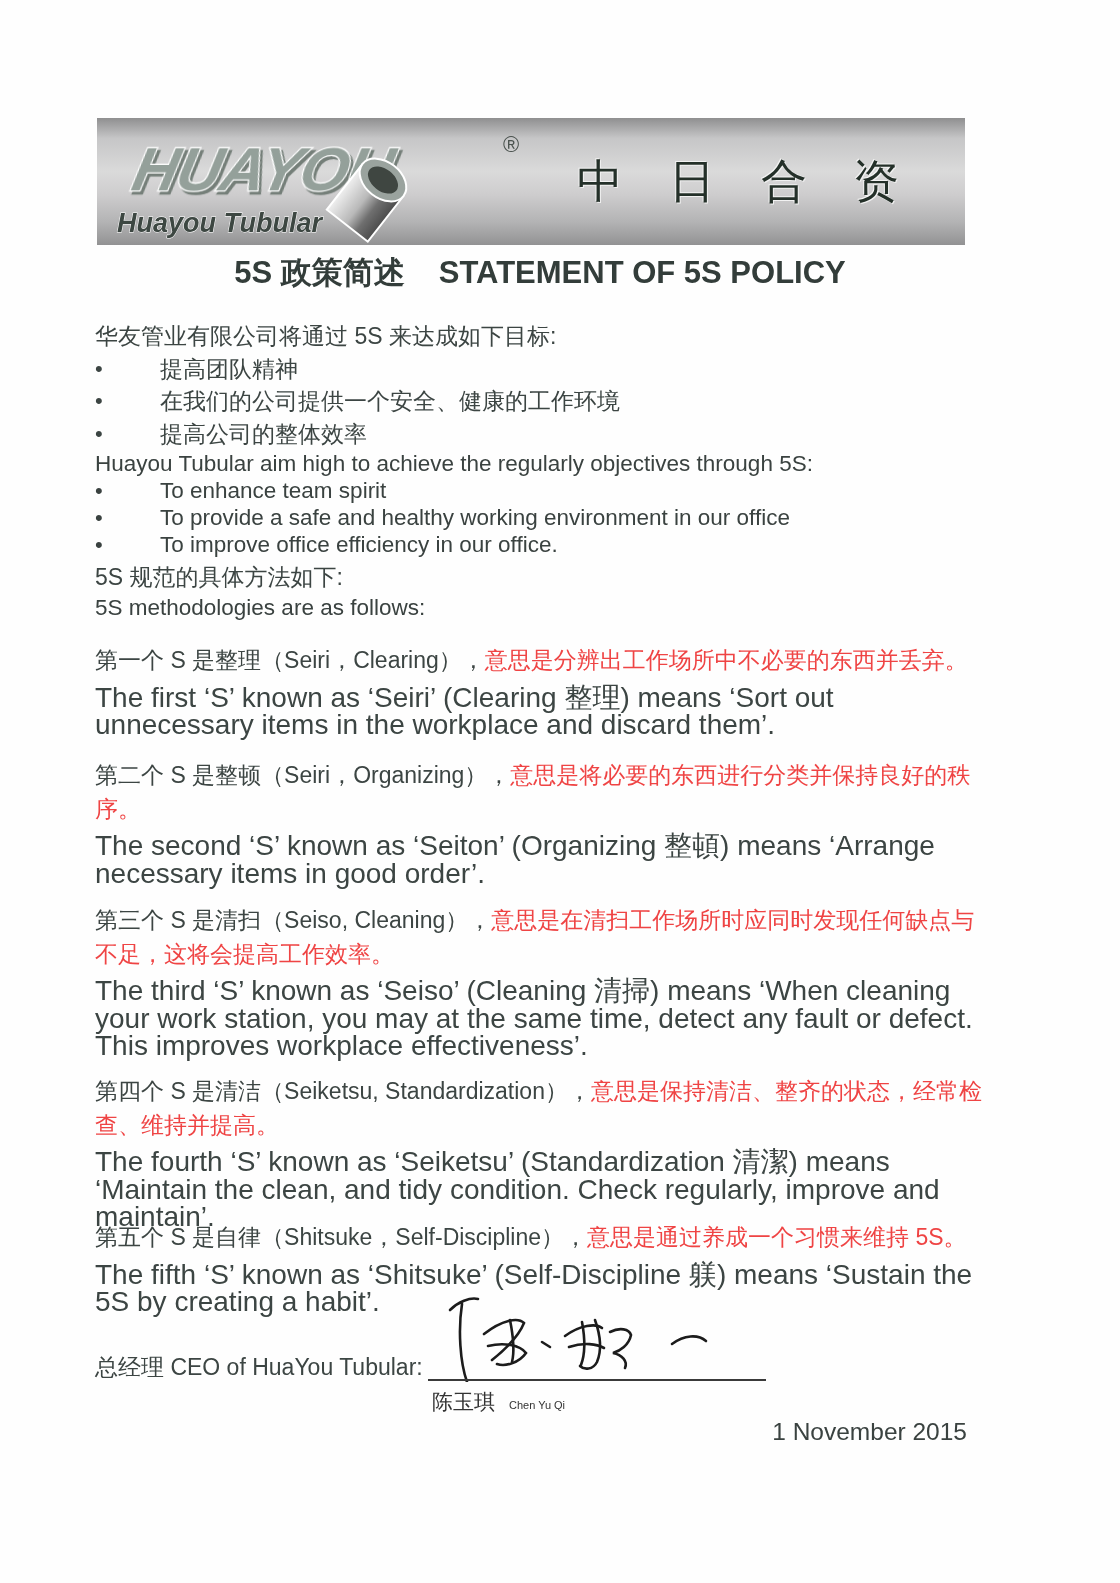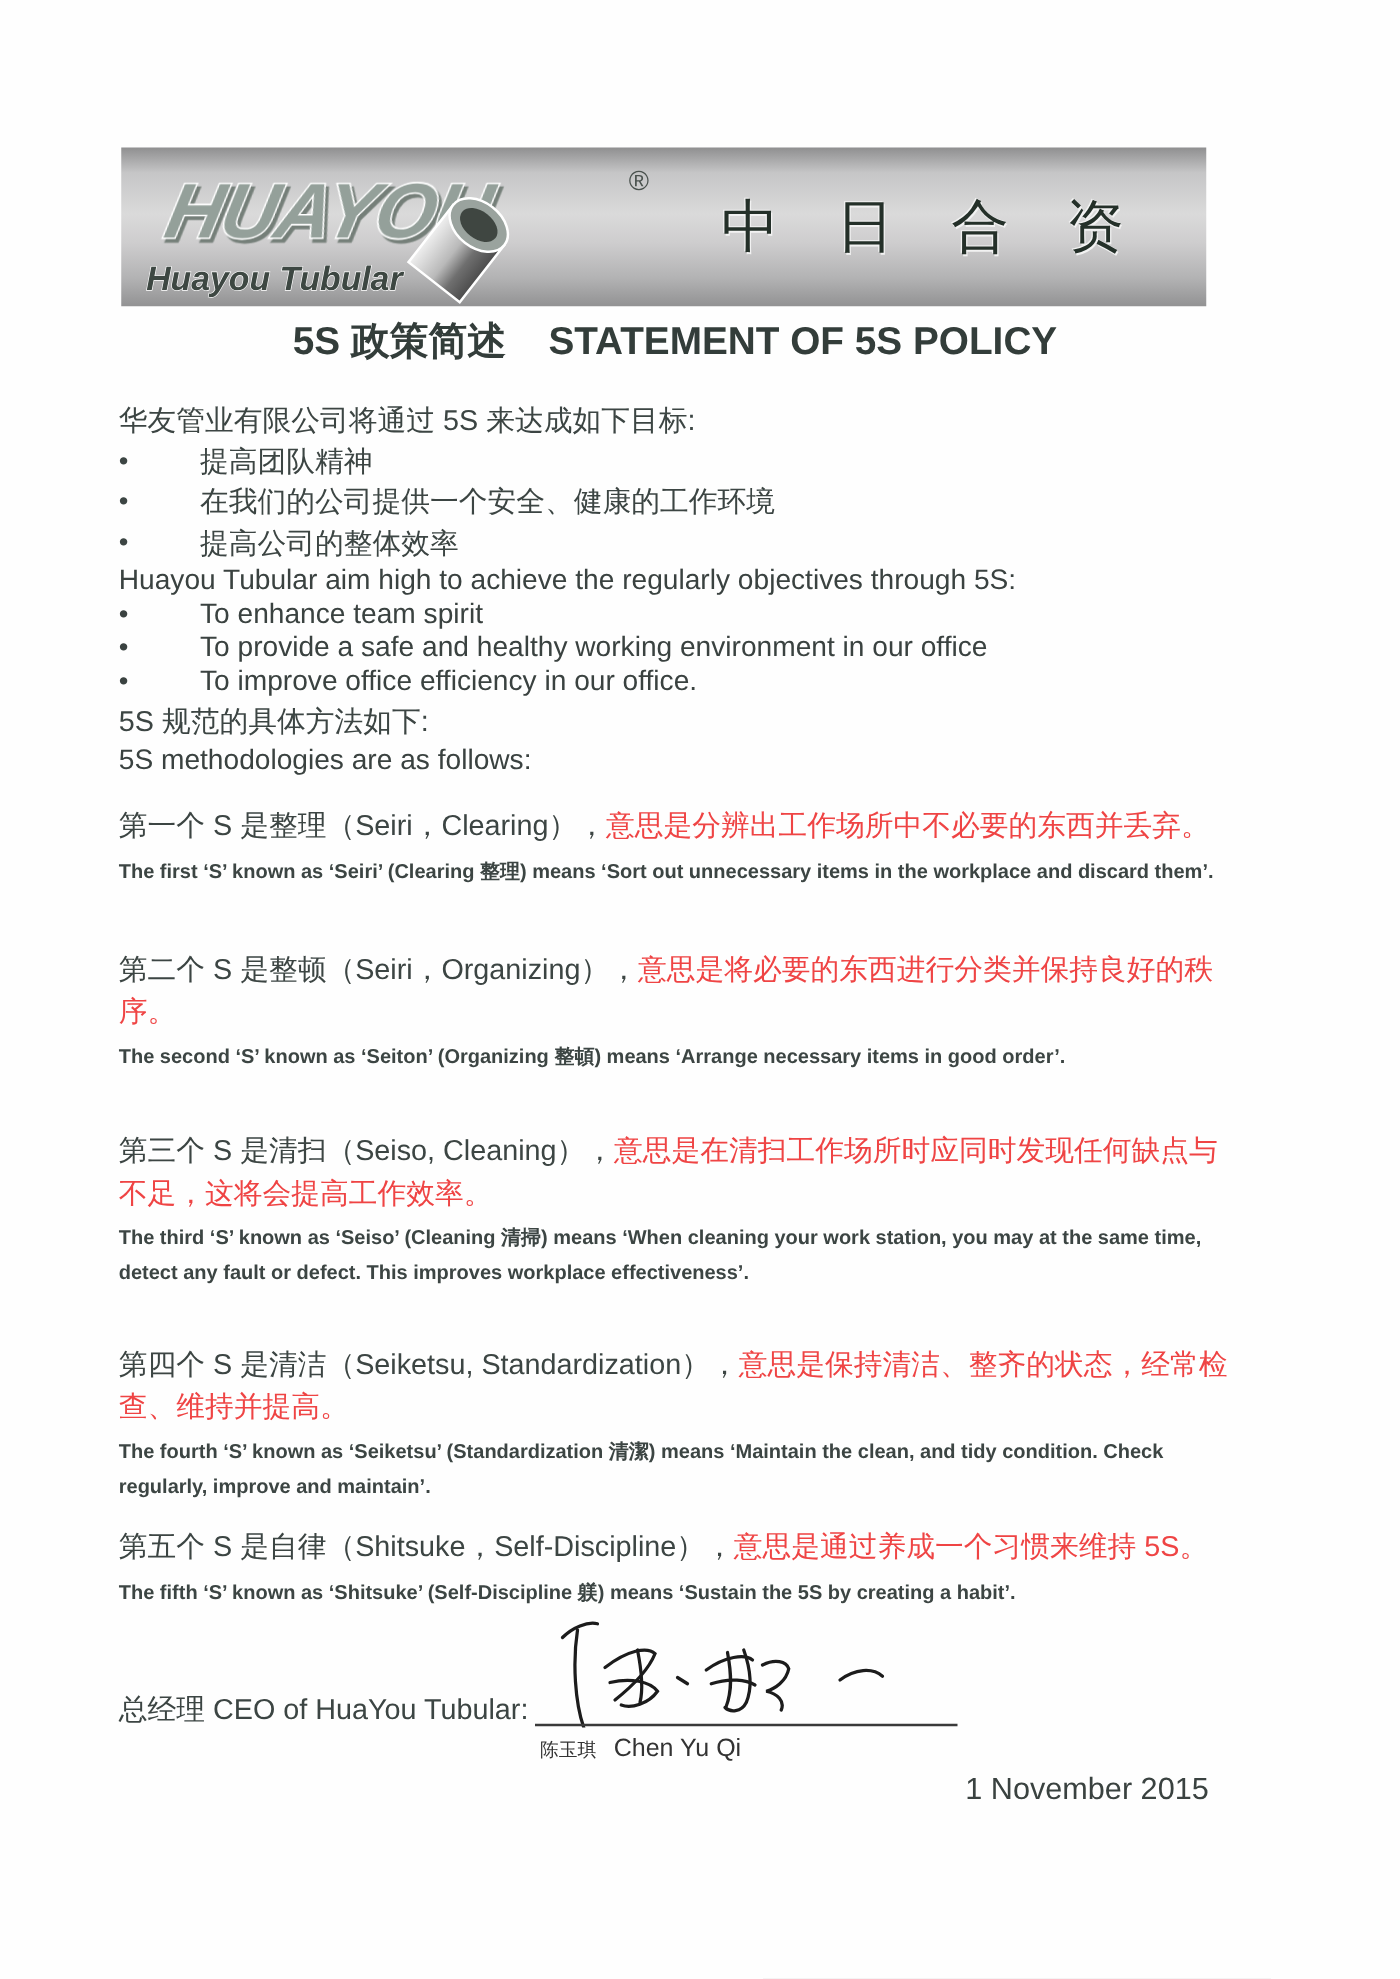--- a/index.html
+++ b/index.html
@@ -51,29 +51,29 @@
   .doc-title .sep { display: inline-block; width: 34px; }
 
   
   .abs { position: absolute; left: 95px; width: 895px; }
   .zh   { font-size: 23px; line-height: 32.5px; color: #3c4543; }
   .en   { font-size: 22.5px; line-height: 27px; color: #3a4240; }
   .zh-light { color: #ef4444; }
   .bullet-row { display: flex; }
   .bullet-row .bul { width: 65px; flex: 0 0 auto; font-size: 22px; }
   .method-zh { font-size: 23px; line-height: 33.5px; }
-  .method-en { font-size: 16px; line-height: 27.5px; margin-top: 6px; font-weight: bold; }
+  .method-en { font-size: 28px; line-height: 27.5px; margin-top: 6px; }
 
   
   .sig-label { position: absolute; left: 95px; top: 1352px; font-size: 23px; color: #3c4543; }
   .sig-svg   { position: absolute; left: 420px; top: 1290px; }
   .sig-line  { position: absolute; left: 428px; top: 1379px; width: 338px; border-bottom: 2px solid #3a3a3a; }
   .sig-names { position: absolute; left: 432px; top: 1388px; display: flex; align-items: baseline; gap: 14px; }
-  .sig-name-zh { font-size: 15px; color: #333; font-family: Liberation Mono, monospace; }
-  .sig-name-en { font-size: 20px; color: #333; }
+  .sig-name-zh { font-size: 21px; color: #333; font-family: Liberation Mono, monospace; }
+  .sig-name-en { font-size: 11px; color: #333; }
   .doc-date  { position: absolute; right: 153px; top: 1418px; font-size: 24.5px; color: #3a4240; }
 </style>
 </head>
 <body>
 
 <div class="page">
 
   <div class="banner">
     <div class="logo-wrap">
       <svg width="440" height="127" viewBox="0 0 440 127">

